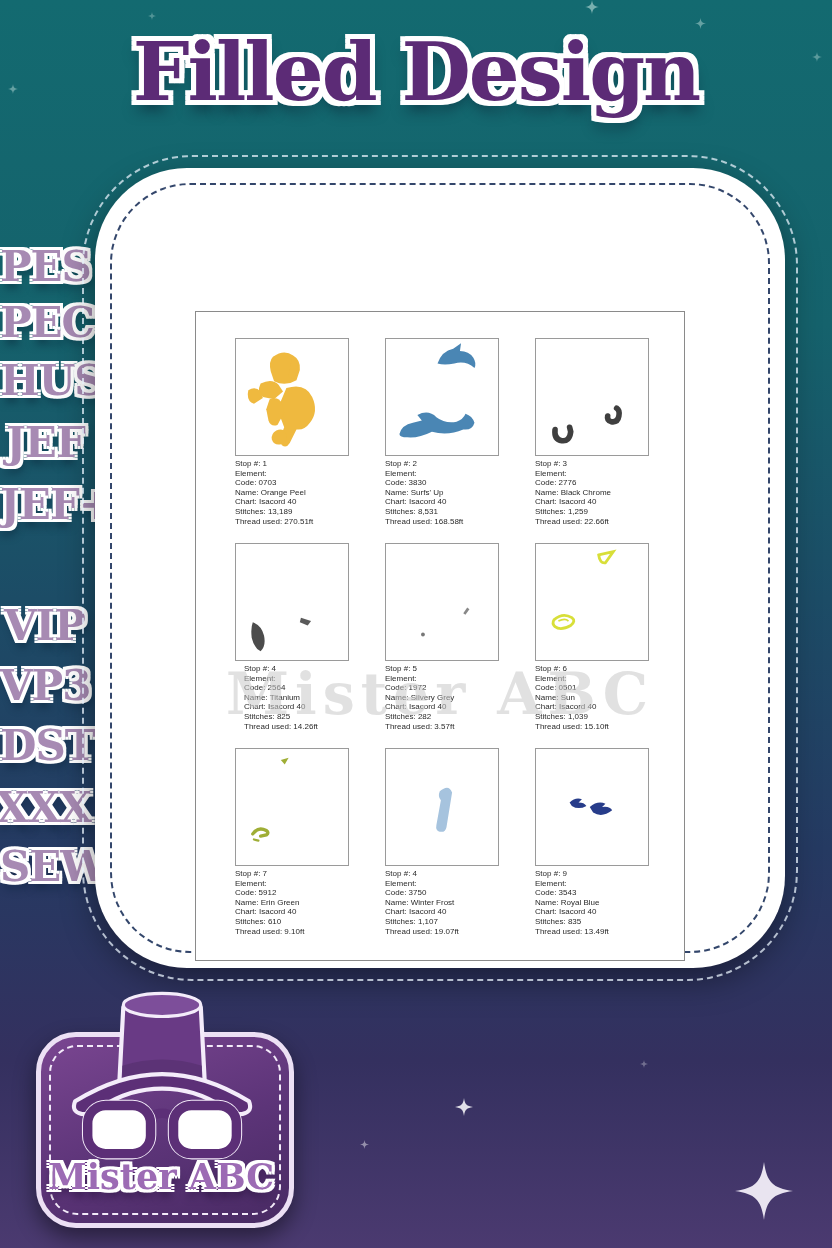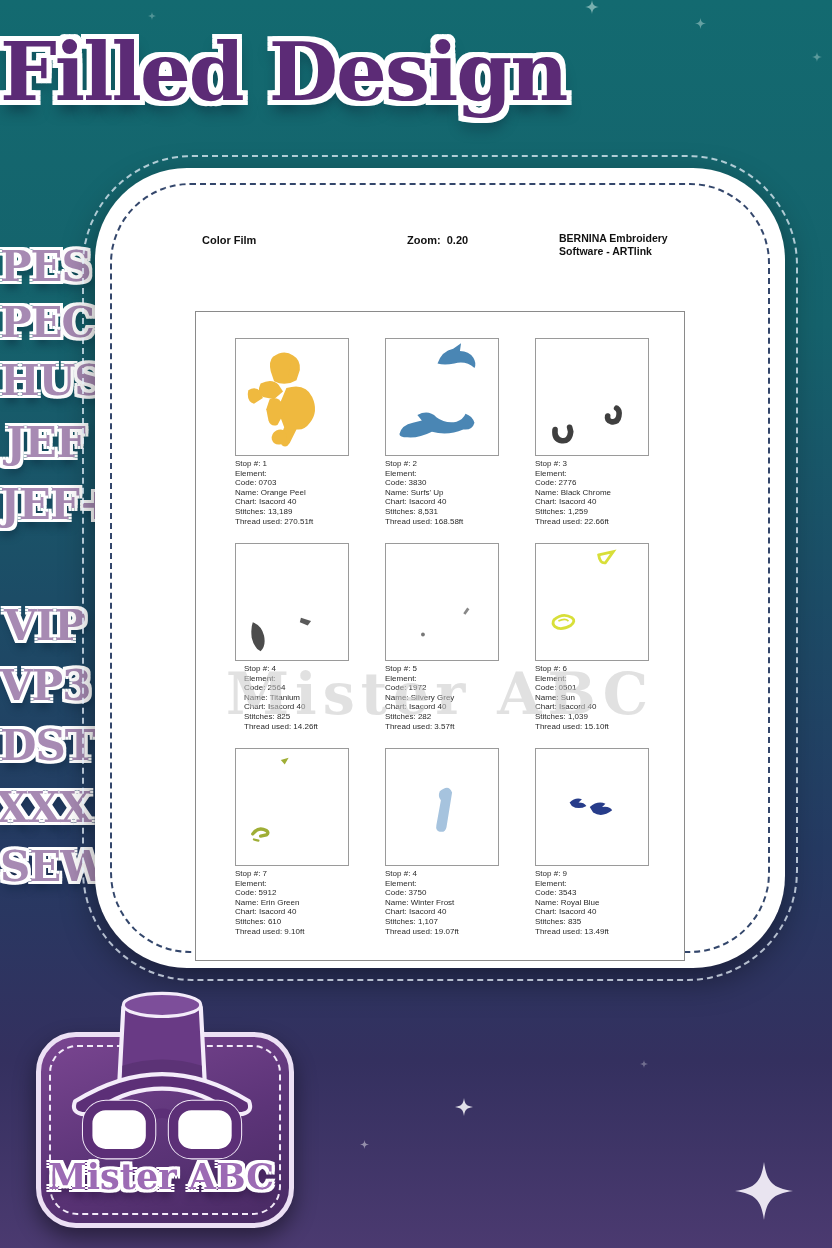--- a/index.html
+++ b/index.html
@@ -6,21 +6,21 @@
   .scene{
     position:relative;width:832px;height:1248px;overflow:hidden;
     font-family:"Liberation Sans",sans-serif;
     background:linear-gradient(180deg,#136a70 0%,#15626c 26%,#1c4c66 48%,#253a62 68%,#34305f 85%,#4b3a70 100%);
   }
   
   .sparkle{position:absolute;pointer-events:none;}
   .sparkle svg{display:block;width:100%;height:100%;}
   
   .title{
-    position:absolute;left:0;top:22px;width:100%;
+    position:absolute;left:0;top:22px;width:100%;text-align:center;
     font-family:"DejaVu Serif",serif;font-weight:bold;font-size:80px;line-height:100px;
     color:#5c2b76;letter-spacing:-2px;
     text-shadow:
       -5px -5px 0 #fff, 0 -5px 0 #fff, 5px -5px 0 #fff,
       -5px 0 0 #fff, 5px 0 0 #fff,
       -5px 5px 0 #fff, 0 5px 0 #fff, 5px 5px 0 #fff,
       -4px 4px 0 #fff, 4px -4px 0 #fff,-4px -4px 0 #fff,4px 4px 0 #fff,
       0 10px 14px rgba(10,20,40,.55);
   }
   
@@ -153,25 +153,20 @@
   <div class="fmt" style="top:722px">DST</div>
   <div class="fmt" style="top:784px;left:-4px">XXX</div>
   <div class="fmt" style="top:843px">SEW</div>
 
   <div class="card">
     <div class="outer-dash"></div>
     <div class="inner-dash"></div>
 
     <div class="doc">
 
-      <div class="doc-header">
-        <div class="dh-left">Color Film</div>
-        <div class="dh-center">Zoom:  0.20</div>
-        <div class="dh-right">BERNINA Embroidery Software - ARTlink</div>
-      </div>
 
       <div class="sheet">
 
         <div class="stop-thumb" style="left:39px;top:26px">
           <svg viewBox="0 0 100 100">
               <g fill="#efb93f">
             <path d="M33,14 q10,-7 18,-1 q7,4 6,13 l-3,9 q-10,6 -20,1 l-3,-9 q-2,-9 2,-13 z"></path>
             <path d="M50,15 q6,3 5,10 l-3,9 -5,-2 z" opacity=".85"></path>
             <path d="M45,42 q17,-5 23,8 q6,13 -2,23 q-5,7 -12,6 l-6,12 q-3,5 -7,2 q-3,-3 -1,-8 l3,-8 -6,-16 z"></path>
             <path d="M22,38 q10,-5 16,1 l4,6 -8,7 -10,-2 q-6,-4 -2,-12 z"></path>

